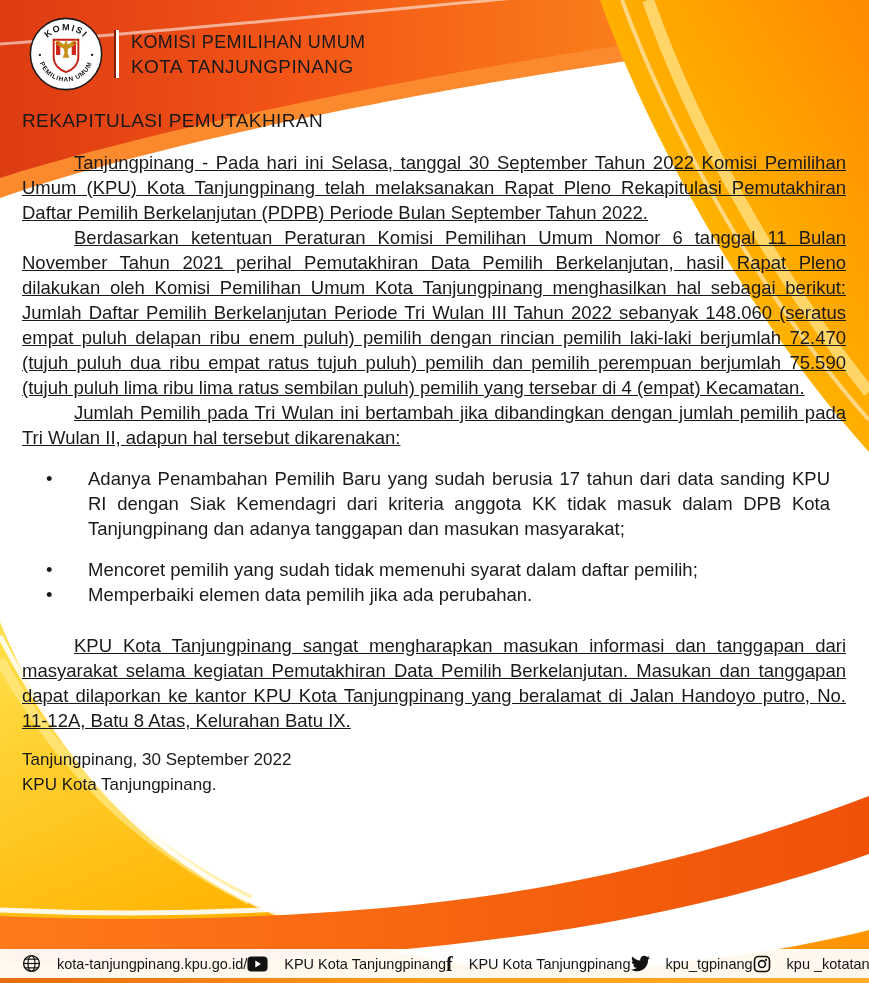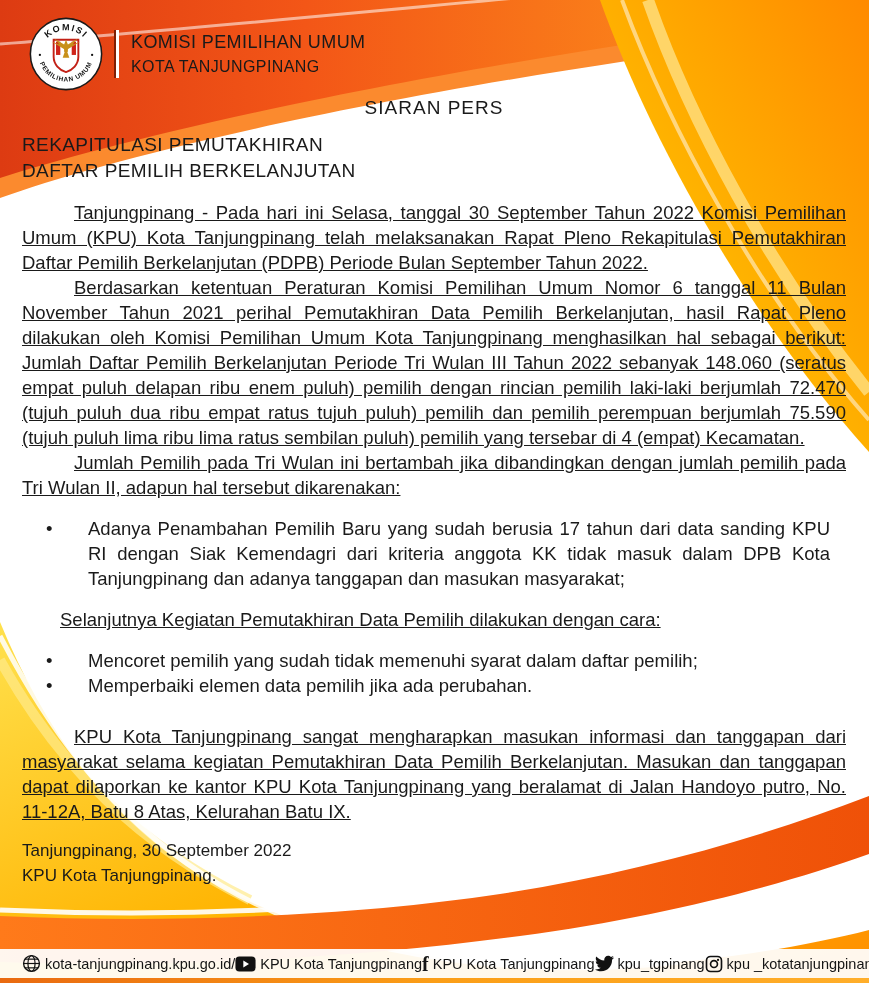--- a/index.html
+++ b/index.html
@@ -8,21 +8,21 @@
     background:#ffffff; overflow:hidden;
     font-family:"Liberation Sans", sans-serif; color:#1a1a1a;
   }
   .bg { position:absolute; inset:0; z-index:0; }
 
   
   .header { position:absolute; top:16px; left:28px; z-index:2; display:flex; align-items:center; }
   .logo { width:76px; height:76px; flex:0 0 auto; }
   .header-divider { width:3px; height:48px; background:#ffffff; border-left:2px solid #7e1f06; margin:0 12px 0 10px; }
   .org-name { font-size:18px; font-weight:normal; letter-spacing:.4px; line-height:26px; }
-  .org-unit { font-size:16px; font-weight:normal; letter-spacing:.4px; line-height:24px; }
+  .org-unit { font-size:19px; font-weight:normal; letter-spacing:.4px; line-height:24px; }
 
   
   .doc { position:absolute; top:96px; left:22px; width:824px; z-index:1; }
   .doc-type { margin:0; font-size:19px; font-weight:normal; letter-spacing:1px; text-align:center; line-height:24px; }
   .title-block { margin-top:12px; font-size:19px; line-height:26px; letter-spacing:.4px; }
   .doc p { margin:0; font-size:18.5px; line-height:25px; text-align:justify;text-decoration:underline; }
   .indent { text-indent:52px; }
   .first-para { margin-top:16px !important; }
   .bullets { margin:16px; padding:0; list-style:none; }
   .bullets li { position:relative; padding-left:50px; font-size:18.5px; line-height:25px; text-align:justify; }
@@ -31,21 +31,21 @@
   .gap-top { margin-top:26px !important; }
   .signoff { margin-top:14px; font-size:17px; line-height:25px; }
 
   
   .footer {
     position:absolute; left:0; right:0; bottom:5px; height:29px; z-index:2;
     background:rgba(255,255,255,.93);
     display:flex; align-items:center; justify-content:space-between;
     padding:0 22px; font-size:14.5px; white-space:nowrap;
   }
-  .footer-item { display:inline-flex; align-items:center; gap:4px; color:#151515; }
+  .footer-item { display:inline-flex; align-items:center; gap:16px; color:#151515; }
   .footer-item svg { display:block; }
   .fb-glyph { font-weight:bold; font-size:20px; line-height:18px; font-family:"Liberation Serif", serif; }
   .bottom-bar { position:absolute; left:0; right:0; bottom:0; height:5px; z-index:2;
     background:linear-gradient(90deg,#e96a10,#fb9e17,#ffae2a); }
 </style>
 </head>
 <body>
 
 <div class="page">
 
@@ -114,36 +114,33 @@
       </g>
     </svg>
     <div class="header-divider"></div>
     <div>
       <div class="org-name">KOMISI PEMILIHAN UMUM</div>
       <div class="org-unit">KOTA TANJUNGPINANG</div>
     </div>
   </div>
 
   <div class="doc">
-    <h1 class="doc-type">SIARAN PERS</h1>
 
     <div class="title-block">
       <div>REKAPITULASI PEMUTAKHIRAN</div>
-      <div>DAFTAR PEMILIH BERKELANJUTAN</div>
     </div>
 
     <p class="indent first-para">Tanjungpinang - Pada hari ini Selasa, tanggal 30 September Tahun 2022 Komisi Pemilihan Umum (KPU) Kota Tanjungpinang telah melaksanakan Rapat Pleno Rekapitulasi Pemutakhiran Daftar Pemilih Berkelanjutan (PDPB) Periode Bulan September Tahun 2022.</p>
     <p class="indent">Berdasarkan ketentuan Peraturan Komisi Pemilihan Umum Nomor 6 tanggal 11 Bulan November Tahun 2021 perihal Pemutakhiran Data Pemilih Berkelanjutan, hasil Rapat Pleno dilakukan oleh Komisi Pemilihan Umum Kota Tanjungpinang menghasilkan hal sebagai berikut: Jumlah Daftar Pemilih Berkelanjutan Periode Tri Wulan III Tahun 2022 sebanyak 148.060 (seratus empat puluh delapan ribu enem puluh) pemilih dengan rincian pemilih laki-laki berjumlah 72.470 (tujuh puluh dua ribu empat ratus tujuh puluh) pemilih dan pemilih perempuan berjumlah 75.590 (tujuh puluh lima ribu lima ratus sembilan puluh) pemilih yang tersebar di 4 (empat) Kecamatan.</p>
     <p class="indent">Jumlah Pemilih pada Tri Wulan ini bertambah jika dibandingkan dengan jumlah pemilih pada Tri Wulan II, adapun hal tersebut dikarenakan:</p>
 
     <ul class="bullets">
       <li>Adanya Penambahan Pemilih Baru yang sudah berusia 17 tahun dari data sanding KPU RI dengan Siak Kemendagri dari kriteria anggota KK tidak masuk dalam DPB Kota Tanjungpinang dan adanya tanggapan dan masukan masyarakat;</li>
     </ul>
 
-    <p class="interlude">Selanjutnya Kegiatan Pemutakhiran Data Pemilih dilakukan dengan cara:</p>
 
     <ul class="bullets">
       <li>Mencoret pemilih yang sudah tidak memenuhi syarat dalam daftar pemilih;</li>
       <li>Memperbaiki elemen data pemilih jika ada perubahan.</li>
     </ul>
 
     <p class="indent gap-top">KPU Kota Tanjungpinang sangat mengharapkan masukan informasi dan tanggapan dari masyarakat selama kegiatan Pemutakhiran Data Pemilih Berkelanjutan. Masukan dan tanggapan dapat dilaporkan ke kantor KPU Kota Tanjungpinang yang beralamat di Jalan Handoyo putro, No. 11-12A, Batu 8 Atas, Kelurahan Batu IX.</p>
 
     <div class="signoff">
       <div>Tanjungpinang,  30 September 2022</div>

